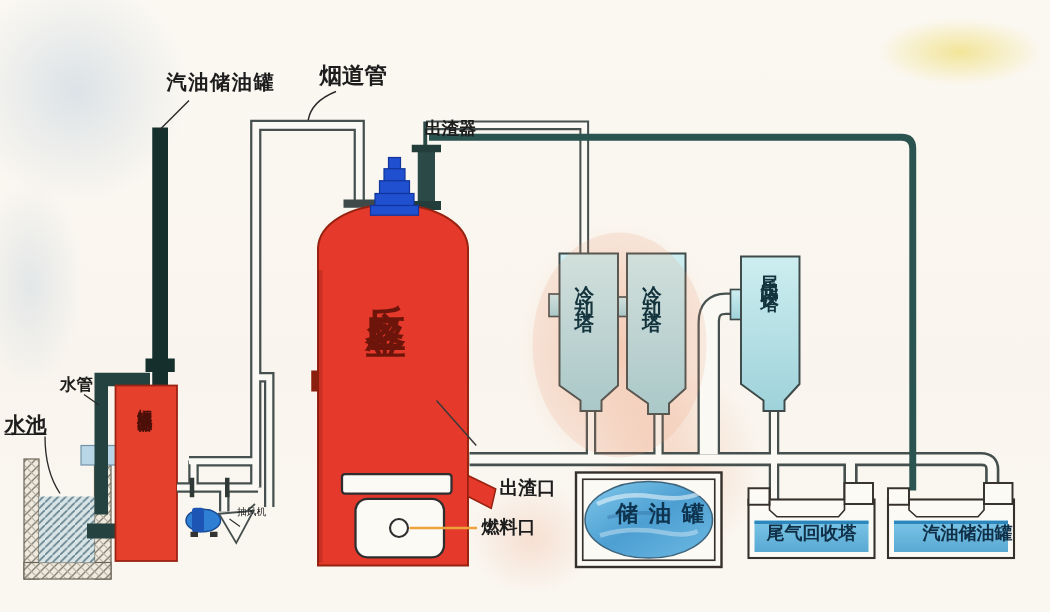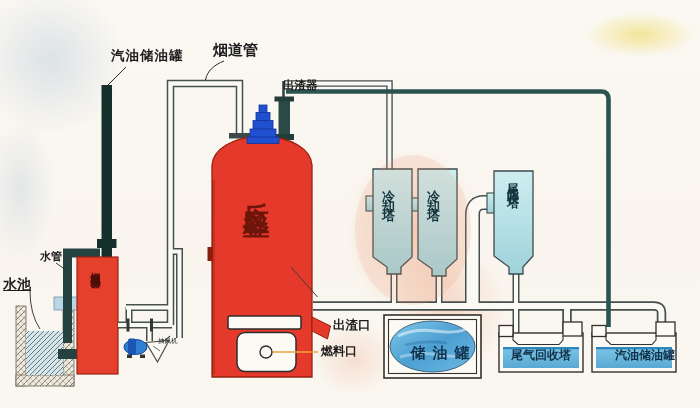--- a/index.html
+++ b/index.html
@@ -195,17 +195,17 @@
   <div class="lbl b" style="left:40px;top:251px;font-size:11px;">水管</div>
   <div class="lbl b" style="left:3px;top:277px;font-size:14px;text-decoration:underline;">水池</div>
   <div class="lbl v b" style="left:90px;top:264px;height:106px;font-size:10px;letter-spacing:1px;color:#4c1009;">烟道脱硫除尘器</div>
   <div class="lbl" style="left:158px;top:338px;font-size:6.5px;color:#222;">抽风机</div>
   <div class="lbl v b" style="left:243px;top:180px;height:115px;font-size:27px;letter-spacing:5px;color:#6d150a;">反应釜</div>
   <div class="lbl b" style="left:333px;top:319px;font-size:12.5px;">出渣口</div>
   <div class="lbl b" style="left:321px;top:345px;font-size:12px;">燃料口</div>
   <div class="lbl v b" style="left:382px;top:180px;height:85px;font-size:13px;letter-spacing:9px;color:#13333d;">冷却塔</div>
   <div class="lbl v b" style="left:427px;top:180px;height:85px;font-size:13px;letter-spacing:9px;color:#13333d;">冷却塔</div>
   <div class="lbl v b" style="left:507px;top:174px;height:90px;font-size:12px;letter-spacing:3px;color:#13333d;">尾气回收塔</div>
-  <div class="lbl b ctr" style="left:391px;top:335px;width:105px;font-size:15px;letter-spacing:7px;color:#0e3450;margin-top:11px;">储油罐</div>
+  <div class="lbl b ctr" style="left:391px;top:335px;width:105px;font-size:15px;letter-spacing:7px;color:#0e3450;">储油罐</div>
   <div class="lbl b ctr" style="left:500px;top:349px;width:82px;font-size:12px;color:#103048;">尾气回收塔</div>
   <div class="lbl b ctr" style="left:593px;top:349px;width:104px;font-size:12px;color:#103048;">汽油储油罐</div>
 
 </div>
 
 </body></html>

